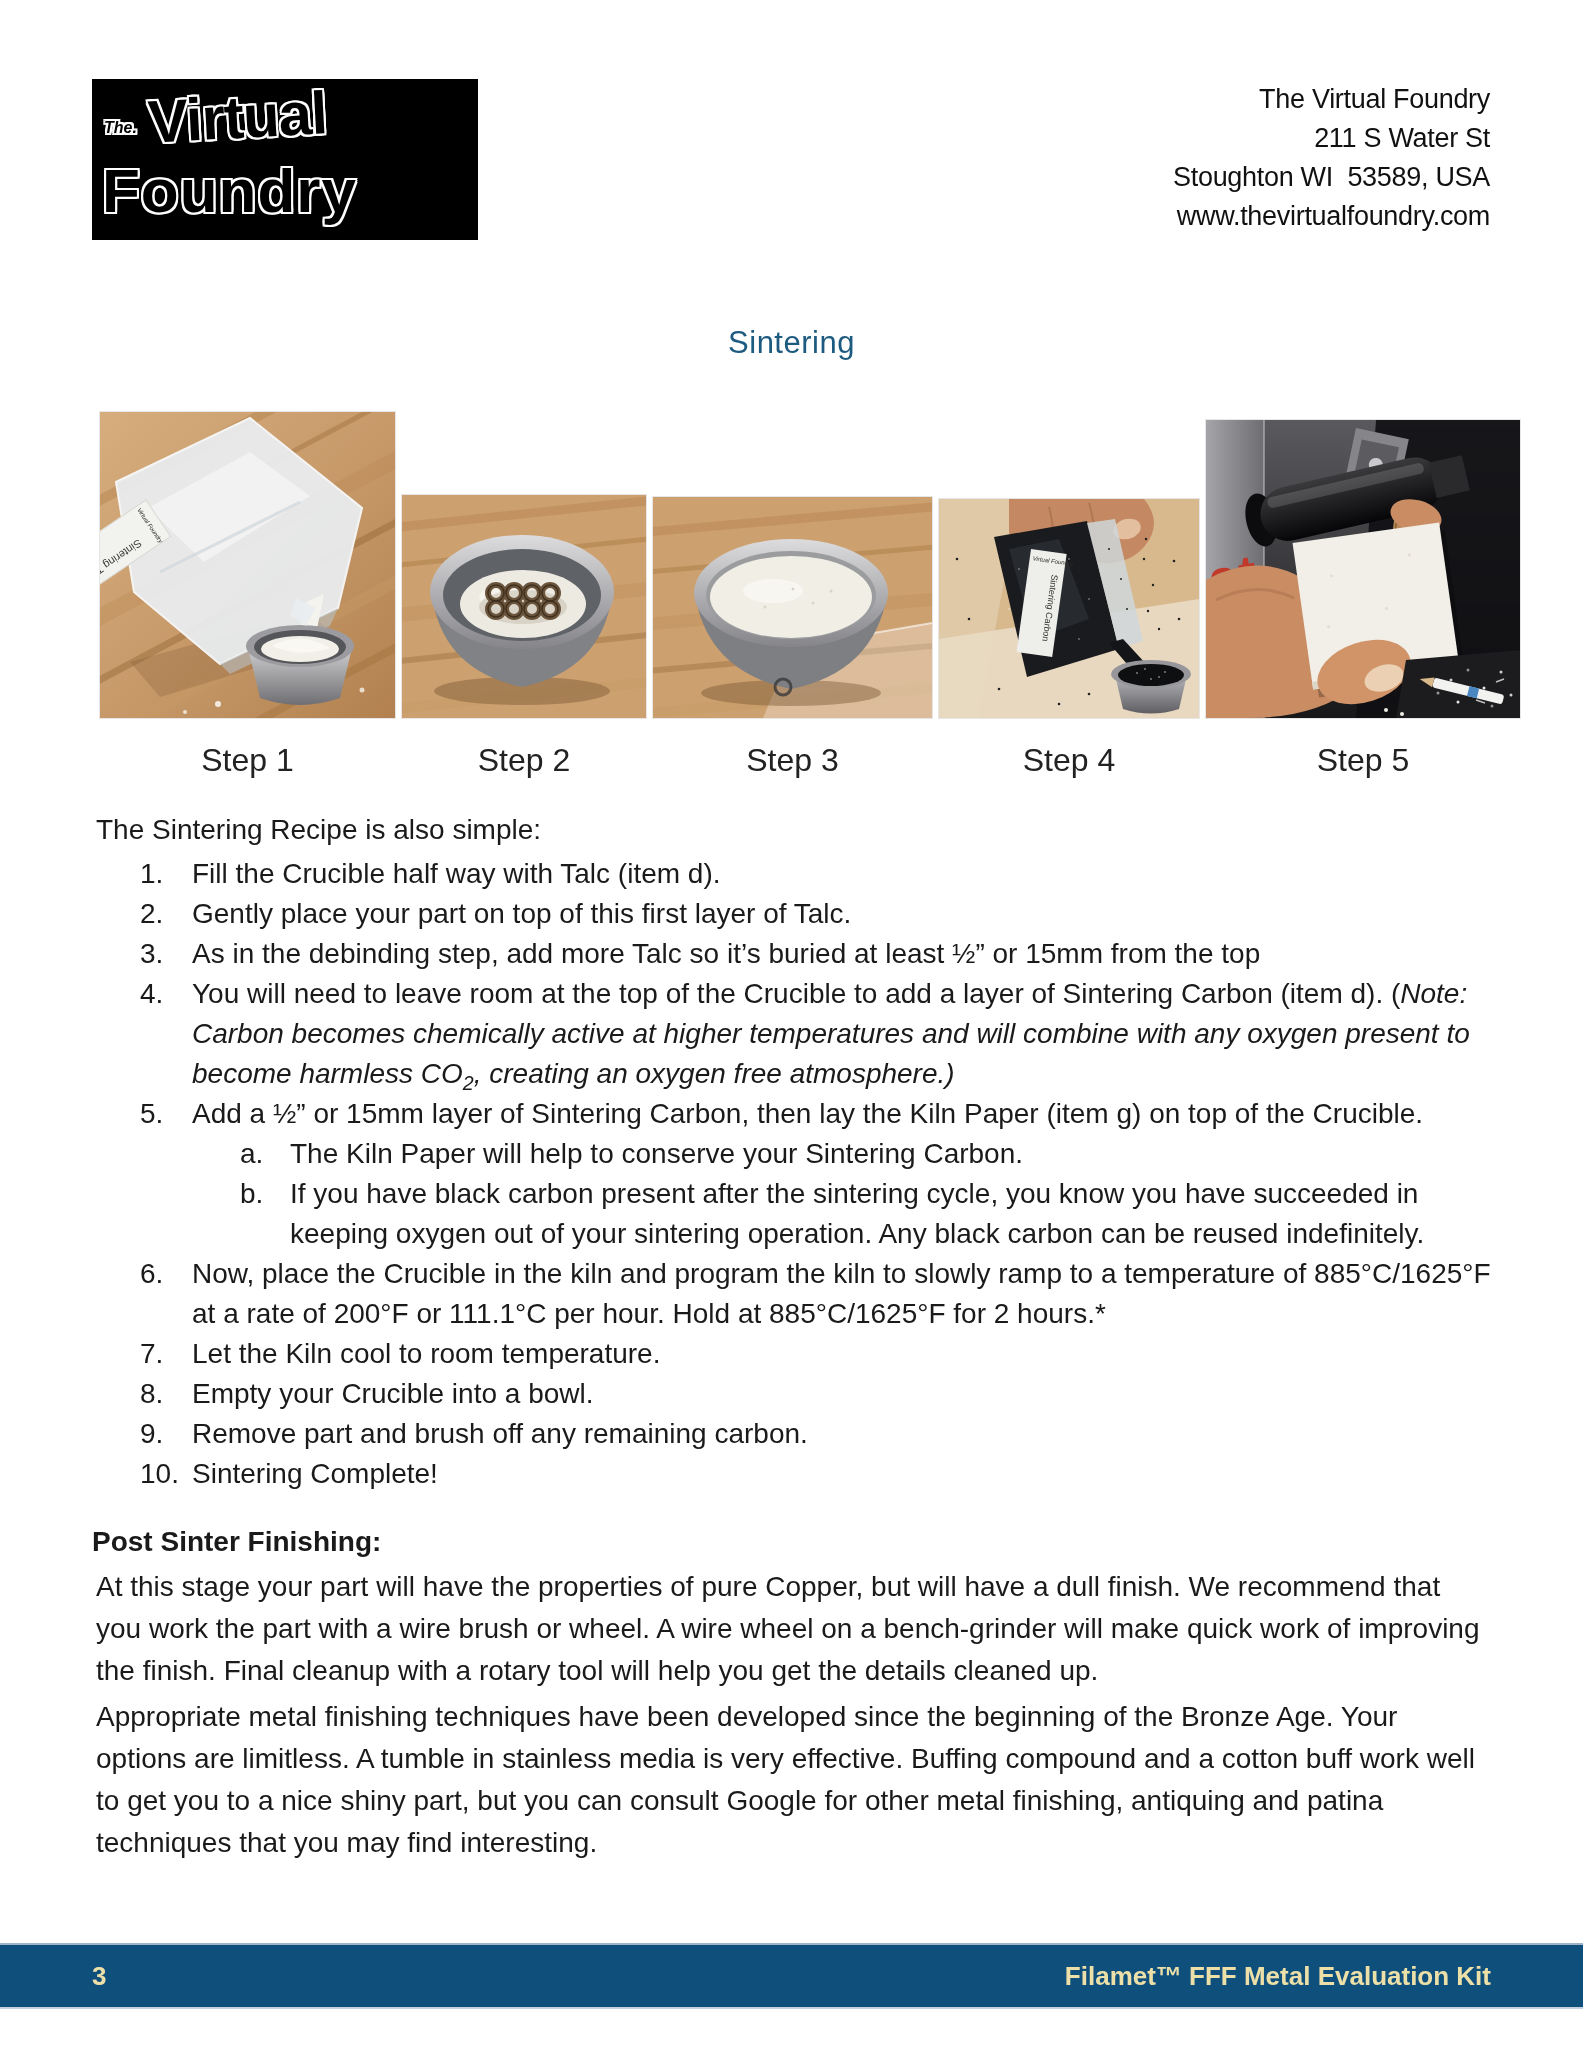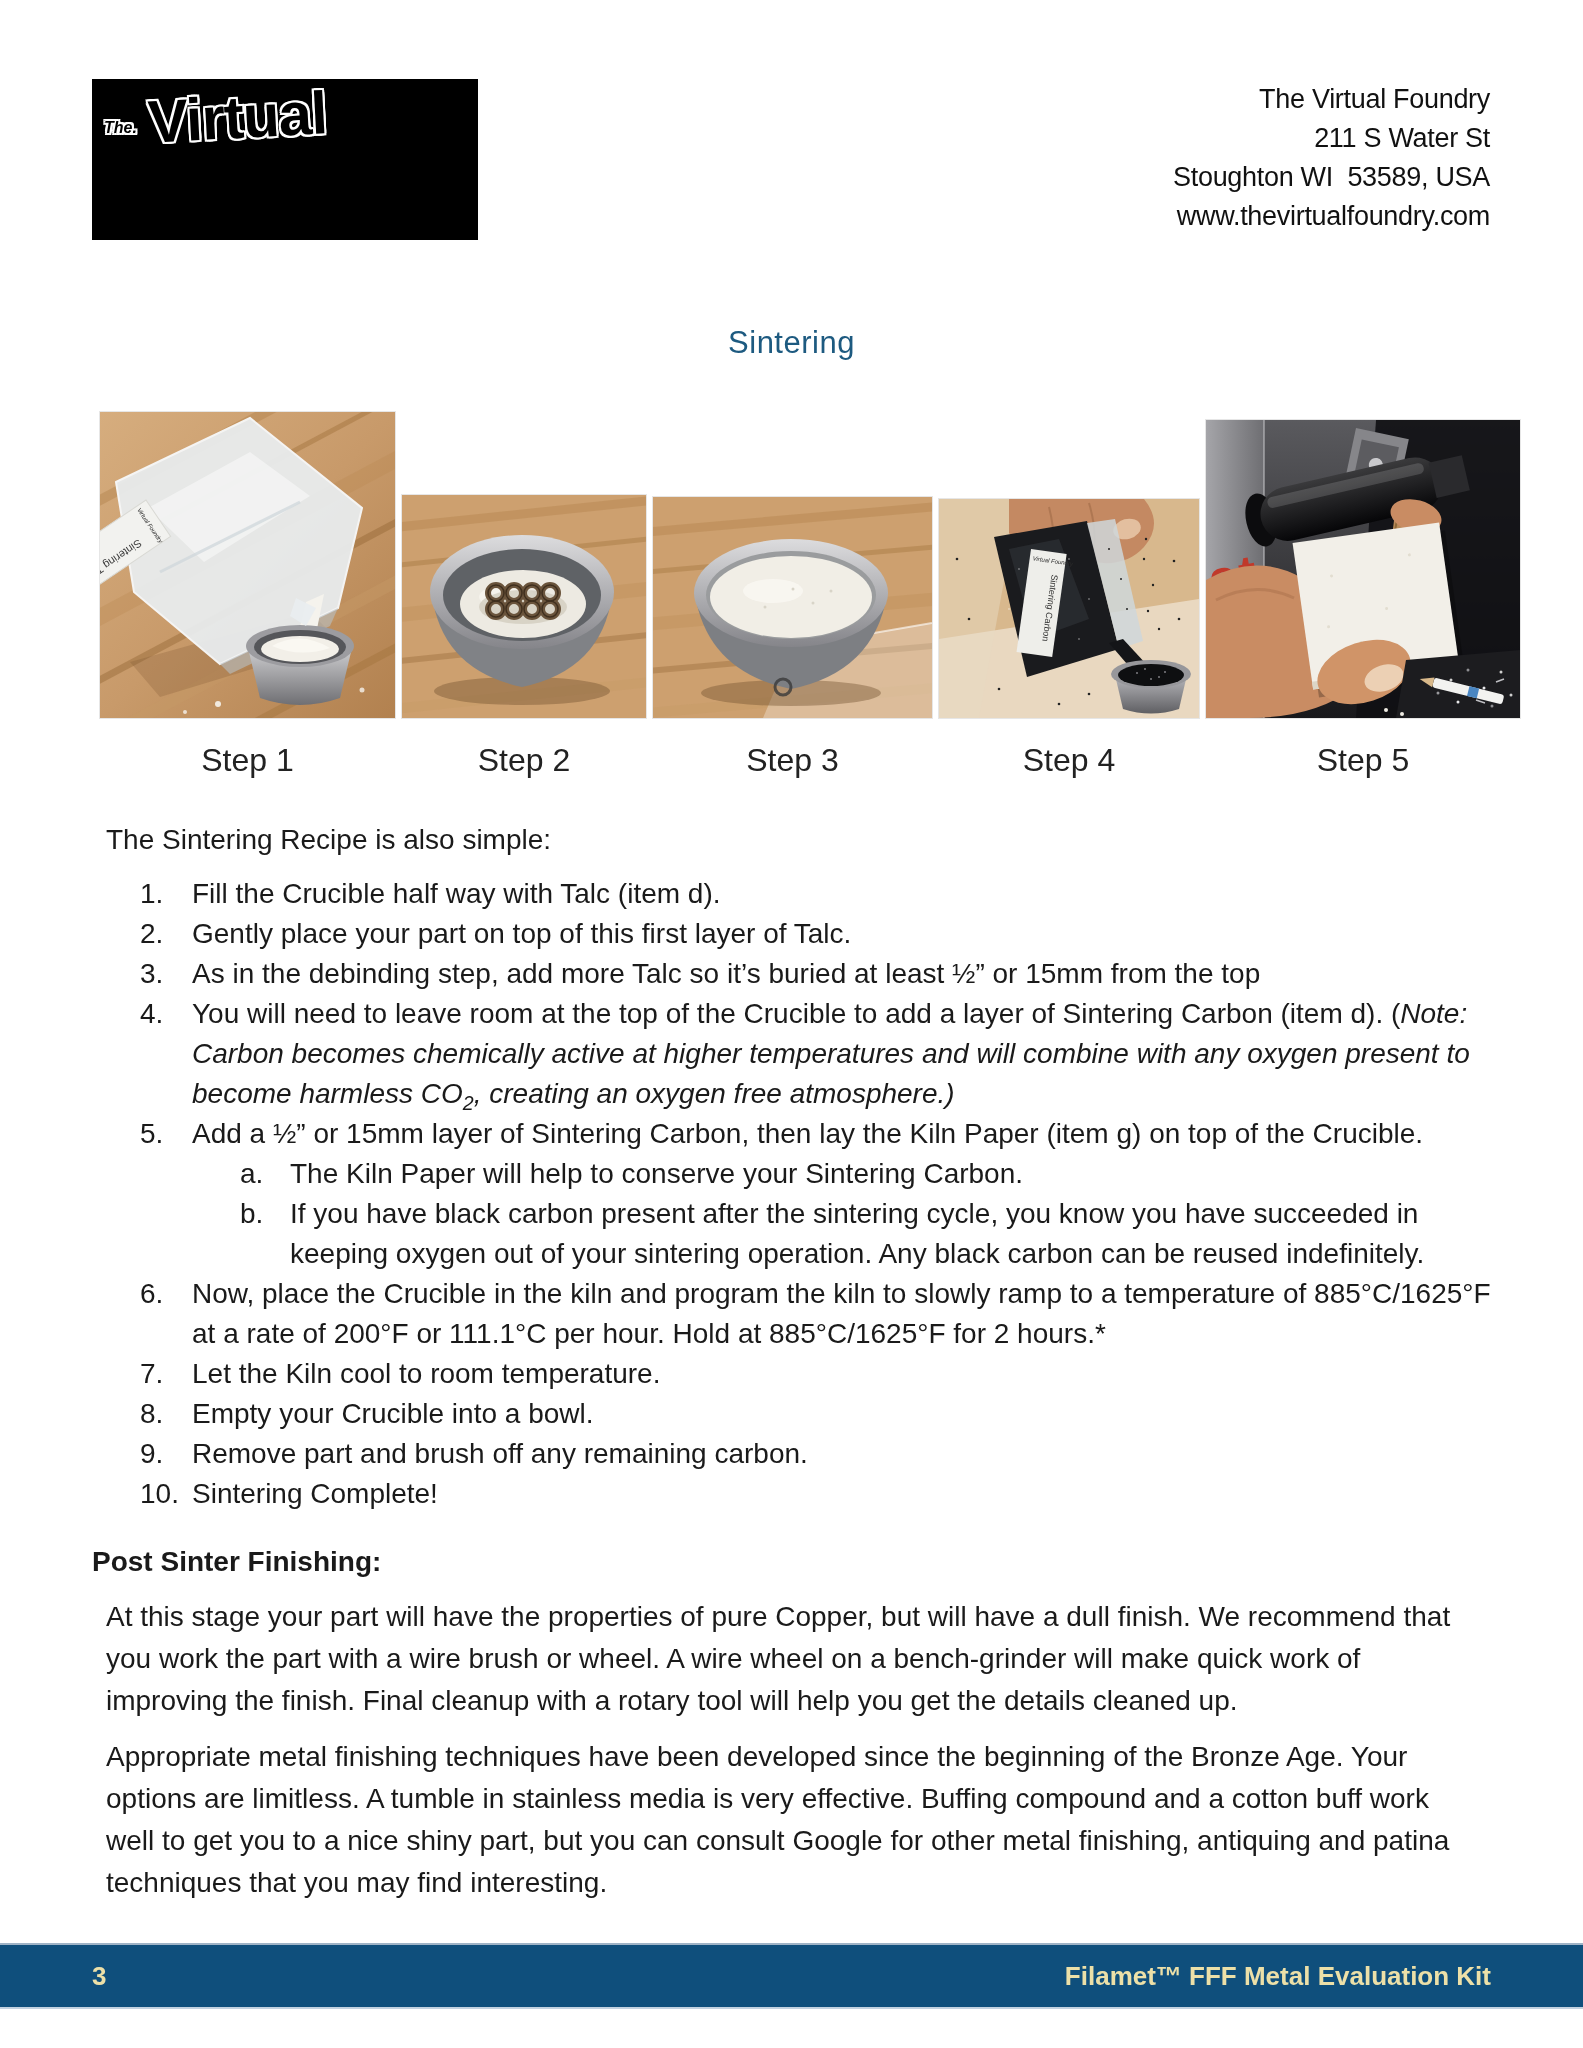--- a/index.html
+++ b/index.html
@@ -21,21 +21,21 @@
          font-size:31px;font-weight:normal;color:#1d5a80;letter-spacing:0.5px;}
   
   .photos{position:absolute;left:100px;top:412px;width:1420px;height:306px;
           display:flex;align-items:flex-end;gap:7px;}
   figure{margin:0;position:relative;flex:none;}
   figure svg{display:block;outline:1px solid #e6e6e6;}
   figcaption{position:absolute;top:100%;margin-top:24px;width:100%;text-align:center;
              font-size:32px;color:#222;}
   
   .content{position:absolute;left:92px;top:806px;width:1404px;font-size:28px;line-height:40px;}
-  .content p{margin:14px;}
+  .content p{margin:4px;}
   .li{display:flex;padding-left:48px;}
   .num{flex:none;width:52px;}
   .li-content{flex:1;}
   .sub-li{display:flex;padding-left:48px;}
   .sub-num{flex:none;width:50px;}
   .it{font-style:italic;}
   sub{font-size:70%;line-height:0;}
   .footnote{margin-top:14px;line-height:42px;}
   .post{margin-top:28px;line-height:42px;}
   .post-heading{font-weight:bold;line-height:40px;}
@@ -49,20 +49,21 @@
 </style>
 </head>
 <body>
 
 <div class="page">
 
   <div>
     <div class="logo">
       <span class="outl logo-the">The.</span>
       <span class="outl logo-virtual">Virtual</span>
+      <span class="outl logo-foundry">Foundry</span>
     </div>
     <div class="address">
       <div>The Virtual Foundry</div>
       <div>211 S Water St</div>
       <div>Stoughton WI  53589, USA</div>
       <div>www.thevirtualfoundry.com</div>
     </div>
   </div>
 
   <div class="title">Sintering</div>

